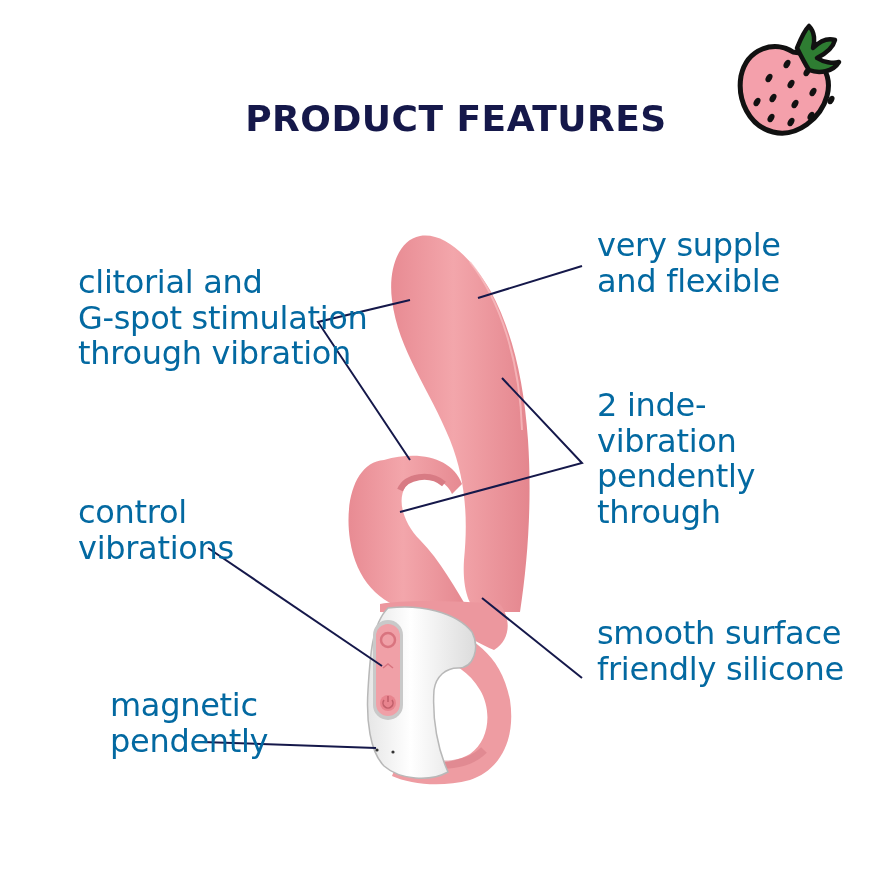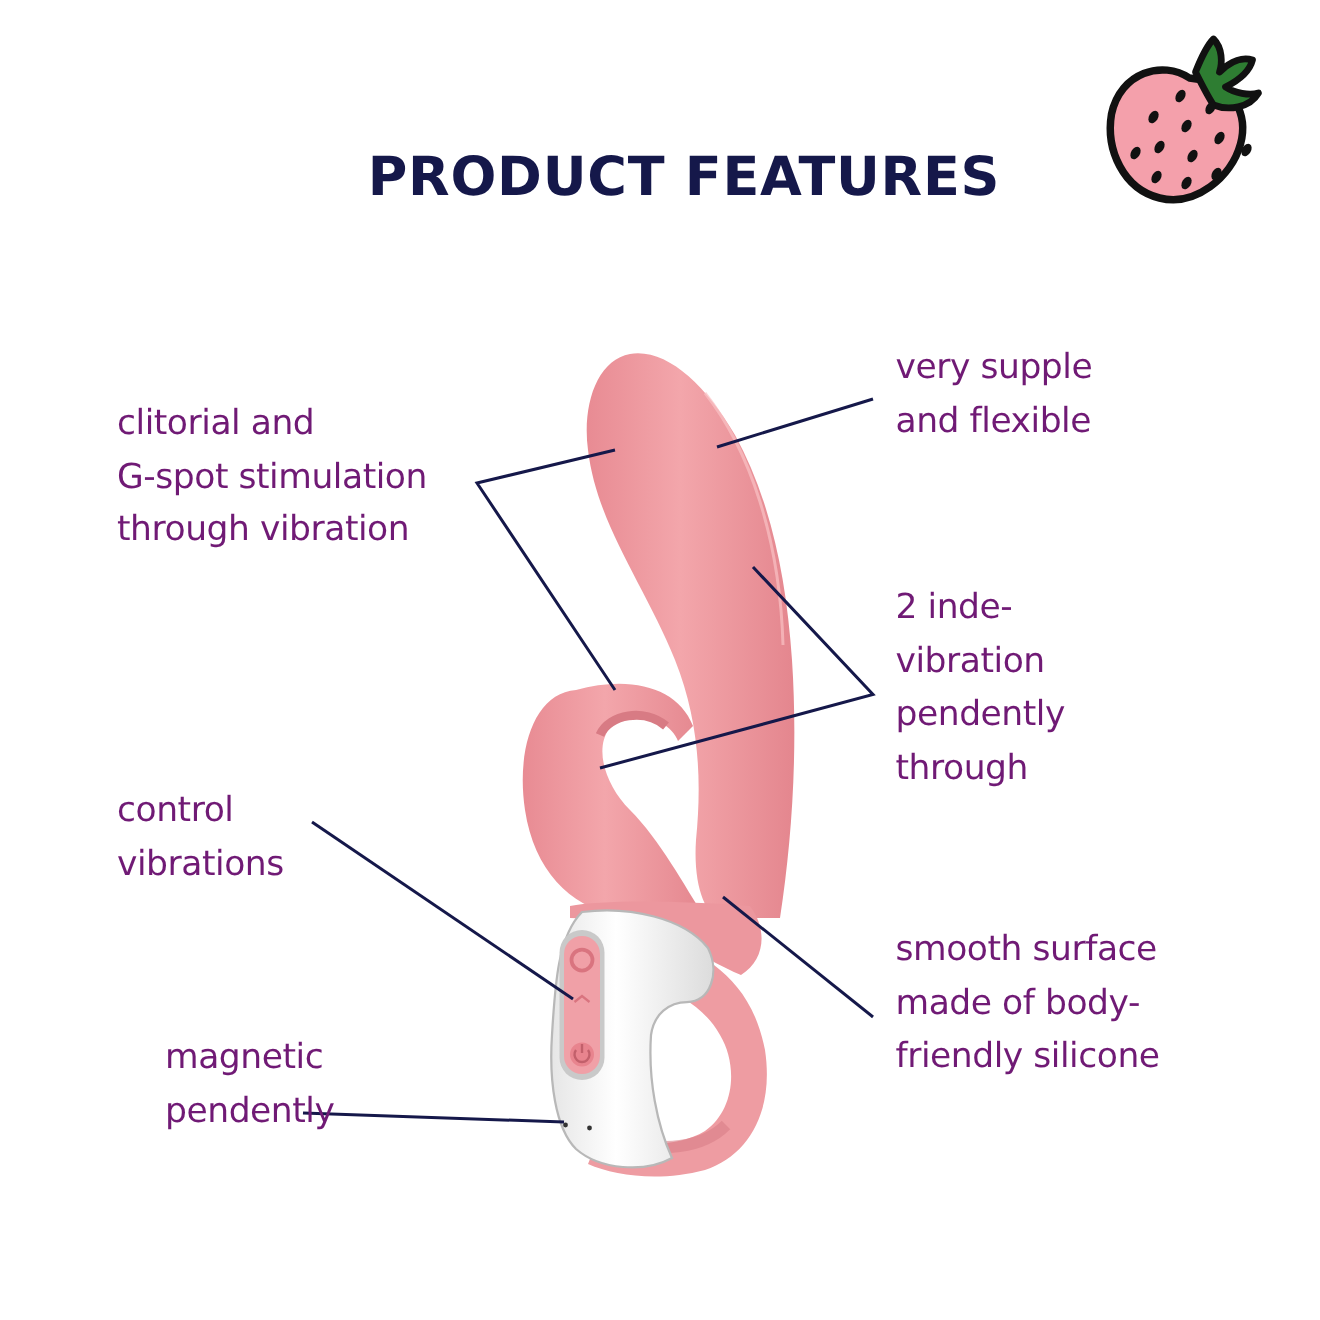--- a/index.html
+++ b/index.html
@@ -1,21 +1,21 @@
 <!DOCTYPE html>
 <html><head>
   <meta charset="utf-8">
   <style>
     html, body { margin: 0; padding: 0; background: #ffffff; }
     body { width: 880px; height: 880px; position: relative; overflow: hidden;
            font-family: "DejaVu Sans", "Liberation Sans", sans-serif; }
     .title { position: absolute; left: 0; width: 880px; top: 82px; text-align: center;
              font-family: "DejaVu Sans", sans-serif; font-weight: bold; font-size: 36px;
              letter-spacing: 0.5px; color: #15184a; margin: 16px; }
-    .label { position: absolute; color: #701a75; font-size: 23px; line-height: 35.5px;
+    .label { position: absolute; color: #0369a1; font-size: 32px; line-height: 35.5px;
              font-family: "DejaVu Sans", sans-serif; font-weight: 500; white-space: nowrap; letter-spacing: -0.3px; }
     .label span { display: block; }
     svg.art { position: absolute; left: 0; top: 0; }
     .strawberry { position: absolute; left: 735px; top: 18px; width: 115px; height: 125px; }
   </style>
 </head>
 <body>
 
 <h1 class="title">PRODUCT FEATURES</h1>
 
@@ -88,36 +88,35 @@
     <line x1="202" y1="742" x2="376" y2="748"></line>
     <line x1="482" y1="598" x2="582" y2="678"></line>
   </g>
 </svg>
 
 <div class="label" style="left:78px; top:265px;">
   <span>clitorial and</span>
   <span>G-spot stimulation</span>
   <span>through vibration</span>
 </div>
-<div class="label" style="left:78px; top:495px;margin-top:28px;">
+<div class="label" style="left:78px; top:495px;">
   <span>control</span>
   <span>vibrations</span>
 </div>
 <div class="label" style="left:78px; top:688px;margin-left:32px;">
   <span>magnetic</span>
   <span>pendently</span>
 </div>
 
 <div class="label" style="left:597px; top:228px;">
   <span>very supple</span>
   <span>and flexible</span>
 </div>
 <div class="label" style="left:597px; top:388px;">
   <span>2 inde-</span>
   <span>vibration</span>
   <span>pendently</span>
   <span>through</span>
 </div>
 <div class="label" style="left:597px; top:616px;">
   <span>smooth surface</span>
-  <span>made of body-</span>
   <span>friendly silicone</span>
 </div>
 
 </body></html>

